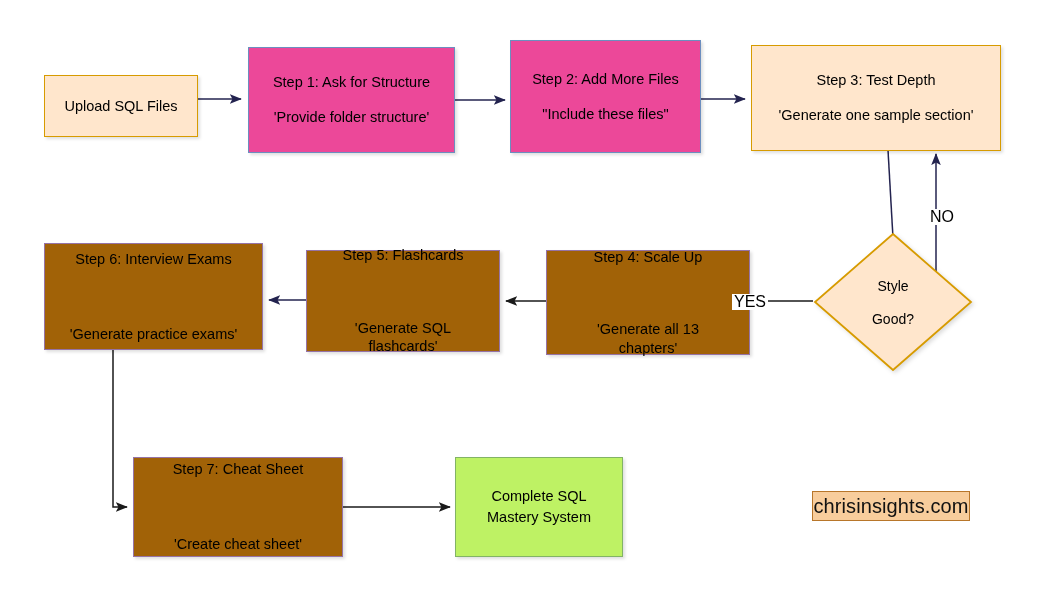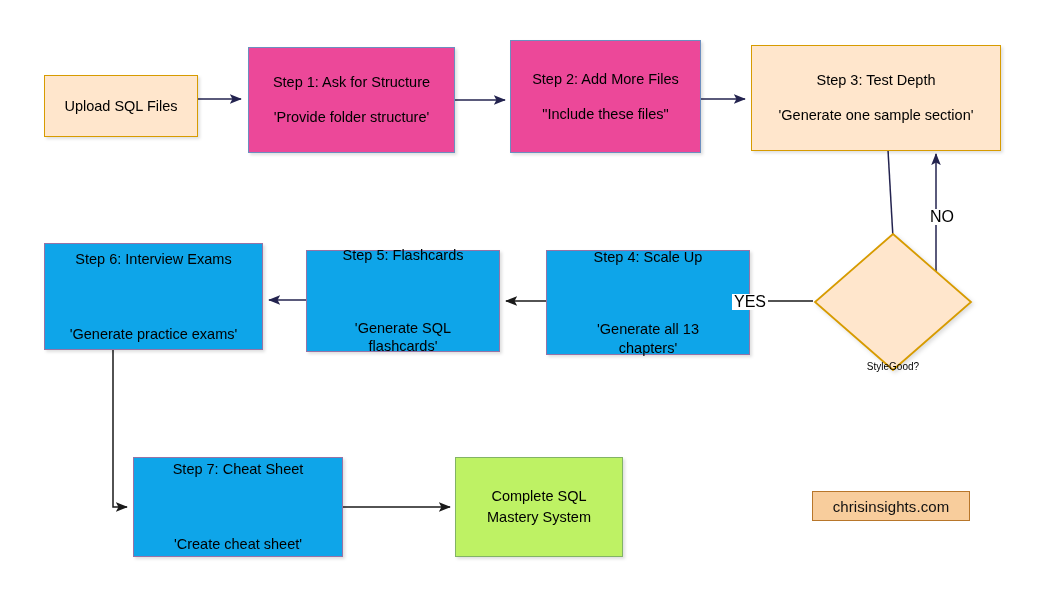--- a/index.html
+++ b/index.html
@@ -29,35 +29,36 @@
     box-shadow: 2px 2px 3px rgba(0,0,0,0.13);
     padding: 4px 7px;
   }
   .node .line1 { white-space: nowrap; }
   .node .line2 { margin-top: 16px; }
   .node.tight .line2 { margin-top: 14px; }
   .node.single .line1 { white-space: normal; }
 
   .fill-orange { background: #ffe6cc; border: 1.6px solid #d79b00; }
   .fill-blue   { background: #ec4899; border: 1.6px solid #6c8ebf; }
-  .fill-purple { background: #0ea5e9; border: 1.6px solid #9673a6; gap: 40px; }
+  .fill-purple { background: #a16207; border: 1.6px solid #9673a6; gap: 40px; }
   .fill-green  { background: #bef264; border: 1.6px solid #82b366; }
 
   .diamond-wrap {
     position: absolute;
   }
   .diamond-wrap svg { display: block; overflow: visible; }
   .diamond-label {
     position: absolute;
     left: 0; top: 0;
     width: 100%; height: 100%;
     display: flex;
-    align-items: flex-end;
+    flex-direction: column;
+    align-items: center;
     justify-content: center;
-    font-size: 10px;
+    font-size: 14px;
     color: #000;
     pointer-events: none;
   }
   .diamond-label .l2 { margin-top: 17px; }
 
   .edge-label {
     position: absolute;
     font-size: 16px;
     color: #000;
     background: #ffffff;
@@ -65,21 +66,21 @@
     line-height: 1;
     font-family: "Liberation Sans", sans-serif;
   }
 
   .watermark {
     position: absolute;
     box-sizing: border-box;
     background: #f8cd9c;
     border: 1.4px solid #b8762a;
     color: #111;
-    font-size: 15px;
+    font-size: 20px;
     display: flex;
     align-items: center;
     justify-content: center;
     letter-spacing: 0.1px;
   }
 
   svg#edges {
     position: absolute;
     left: 0; top: 0;
     width: 1043px;

